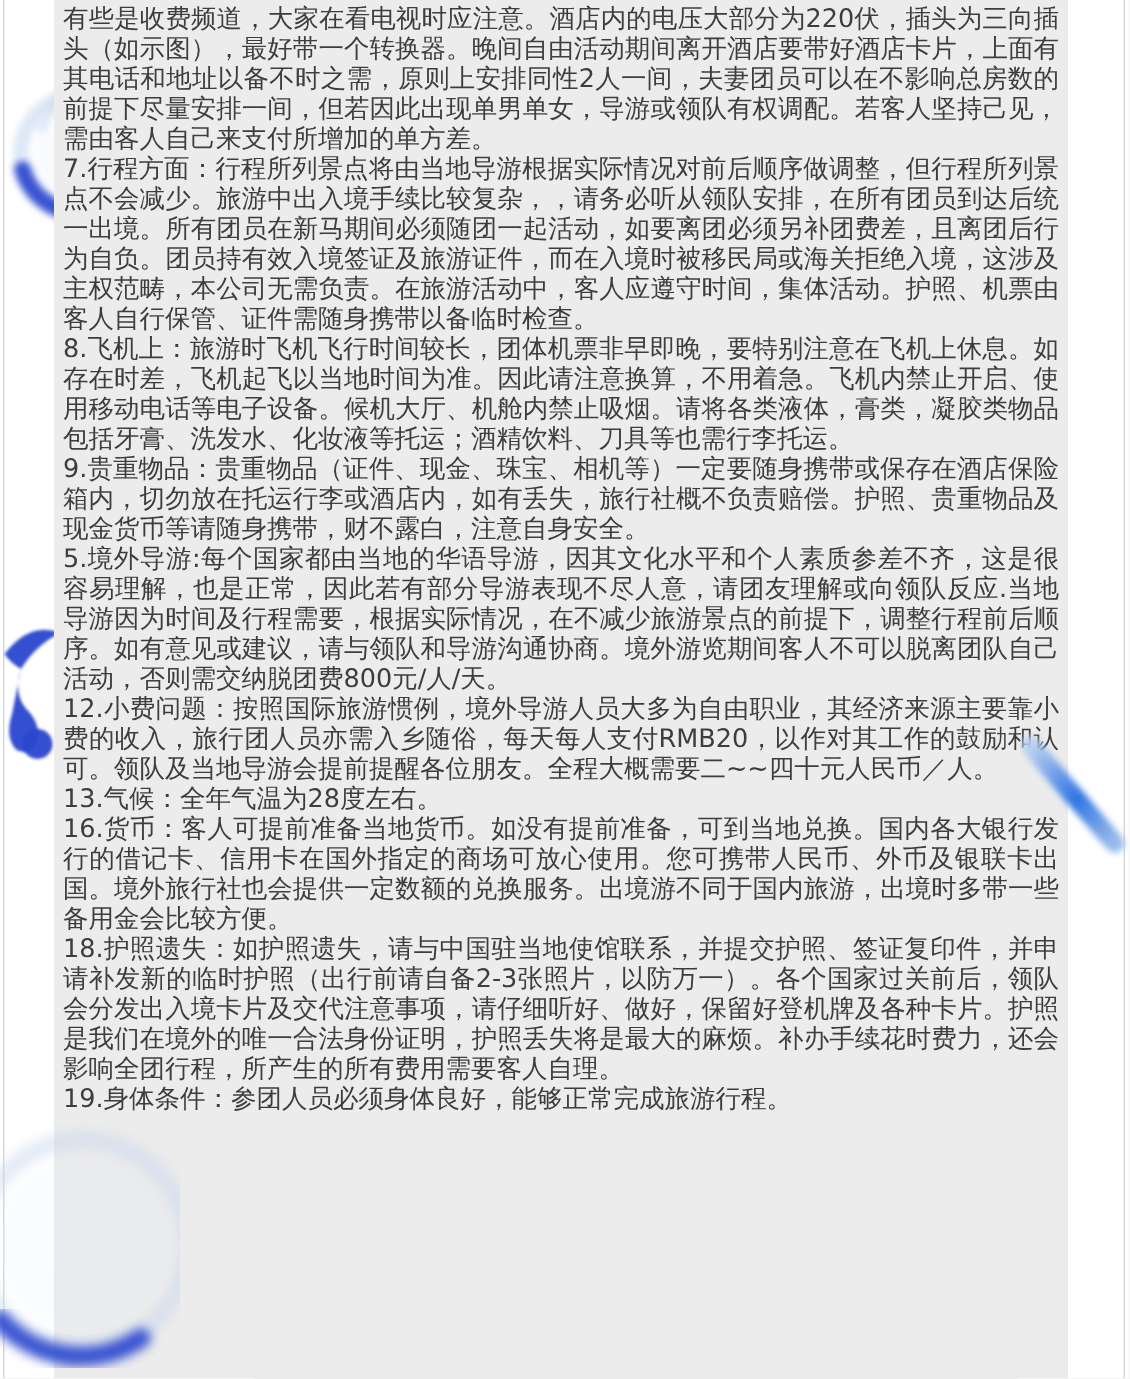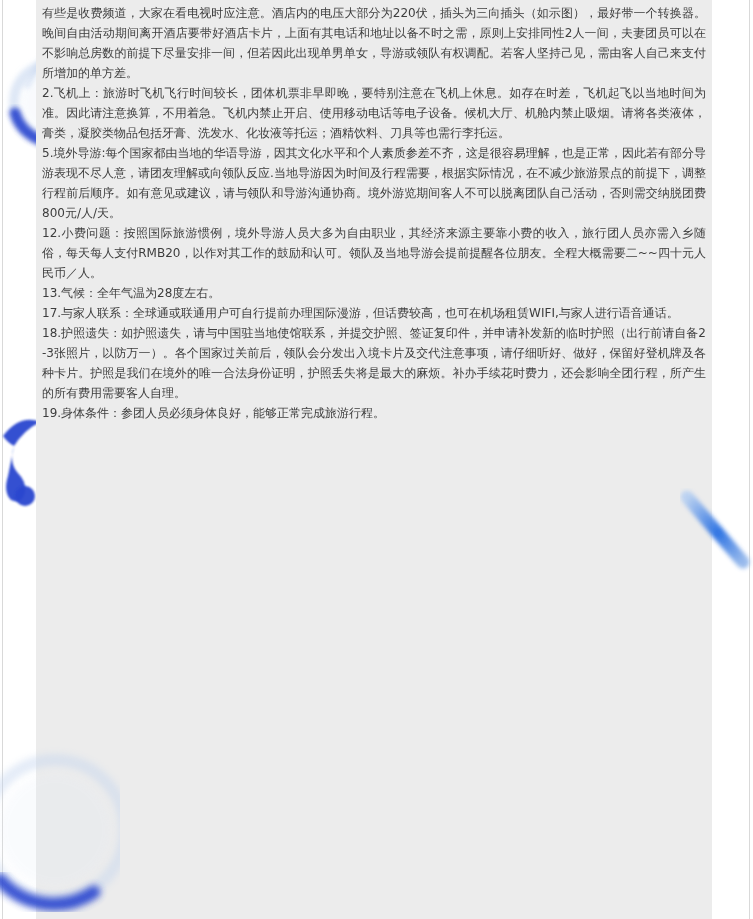--- a/index.html
+++ b/index.html
@@ -20,21 +20,21 @@
     position: absolute;
     left: 36px; top: 0;
     width: 676px; height: 919px;
     background: #ececec;
     box-sizing: border-box;
     padding: 3px 6px 0 6px;
     z-index: 2;
   }
   .content p {
     margin: 0;
-    font-size: 12px;
+    font-size: 17px;
     line-height: 20px;
     color: #3d3d3d;
     text-align: justify;
     word-break: break-all;
   }
   .deco { position: absolute; z-index: 1; pointer-events: none; }
   .deco.top-left    { left: 0;    top: 40px;  }
   .deco.mid-left    { left: 0;    top: 410px; }
   .deco.right-brush { left: 680px; top: 488px; z-index: 3; }
   .deco.bottom-left { left: 0;    top: 712px; z-index: 3; }
@@ -90,23 +90,25 @@
         <feGaussianBlur stdDeviation="3.5"></feGaussianBlur>
       </filter>
     </defs>
     <circle cx="55" cy="118" r="70" fill="none" stroke-width="12" opacity="0.45" filter="url(#soft4)" stroke="#c3d4ee"></circle>
     <circle cx="55" cy="118" r="56" opacity="0.16" filter="url(#soft4)" fill="#dfe9f7"></circle>
     <path d="M0 168 A 72 72 0 0 0 94 180" fill="none" stroke-width="13" stroke-linecap="round" opacity="0.92" filter="url(#soft4)" stroke="#2a46cf"></path>
   </svg>
 
   <div class="content">
     <p>有些是收费频道，大家在看电视时应注意。酒店内的电压大部分为220伏，插头为三向插头（如示图），最好带一个转换器。晚间自由活动期间离开酒店要带好酒店卡片，上面有其电话和地址以备不时之需，原则上安排同性2人一间，夫妻团员可以在不影响总房数的前提下尽量安排一间，但若因此出现单男单女，导游或领队有权调配。若客人坚持己见，需由客人自己来支付所增加的单方差。</p>
-    <p>2.飞机上：旅游时飞机飞行时间较长，团体机票非早即晚，要特别注意在飞机上休息。如存在时差，飞机起飞以当地时间为准。因此请注意换算，不用着急。飞机内禁止开启、使用移动电话等电子设备。候机大厅、机舱内禁止吸烟。请将各类液体，膏类，凝胶类物品包括牙膏、洗发水、化妆液等托运；酒精饮料、刀具等也需行李托运。</p>
+    <p>7.行程方面：行程所列景点将由当地导游根据实际情况对前后顺序做调整，但行程所列景点不会减少。旅游中出入境手续比较复杂，，请务必听从领队安排，在所有团员到达后统一出境。所有团员在新马期间必须随团一起活动，如要离团必须另补团费差，且离团后行为自负。团员持有效入境签证及旅游证件，而在入境时被移民局或海关拒绝入境，这涉及主权范畴，本公司无需负责。在旅游活动中，客人应遵守时间，集体活动。护照、机票由客人自行保管、证件需随身携带以备临时检查。</p>
+    <p>8.飞机上：旅游时飞机飞行时间较长，团体机票非早即晚，要特别注意在飞机上休息。如存在时差，飞机起飞以当地时间为准。因此请注意换算，不用着急。飞机内禁止开启、使用移动电话等电子设备。候机大厅、机舱内禁止吸烟。请将各类液体，膏类，凝胶类物品包括牙膏、洗发水、化妆液等托运；酒精饮料、刀具等也需行李托运。</p>
+    <p>9.贵重物品：贵重物品（证件、现金、珠宝、相机等）一定要随身携带或保存在酒店保险箱内，切勿放在托运行李或酒店内，如有丢失，旅行社概不负责赔偿。护照、贵重物品及现金货币等请随身携带，财不露白，注意自身安全。</p>
     <p>5.境外导游:每个国家都由当地的华语导游，因其文化水平和个人素质参差不齐，这是很容易理解，也是正常，因此若有部分导游表现不尽人意，请团友理解或向领队反应.当地导游因为时间及行程需要，根据实际情况，在不减少旅游景点的前提下，调整行程前后顺序。如有意见或建议，请与领队和导游沟通协商。境外游览期间客人不可以脱离团队自己活动，否则需交纳脱团费800元/人/天。</p>
     <p>12.小费问题：按照国际旅游惯例，境外导游人员大多为自由职业，其经济来源主要靠小费的收入，旅行团人员亦需入乡随俗，每天每人支付RMB20，以作对其工作的鼓励和认可。领队及当地导游会提前提醒各位朋友。全程大概需要二~~四十元人民币／人。</p>
     <p>13.气候：全年气温为28度左右。</p>
-    <p>17.与家人联系：全球通或联通用户可自行提前办理国际漫游，但话费较高，也可在机场租赁WIFI,与家人进行语音通话。</p>
+    <p>16.货币：客人可提前准备当地货币。如没有提前准备，可到当地兑换。国内各大银行发行的借记卡、信用卡在国外指定的商场可放心使用。您可携带人民币、外币及银联卡出国。境外旅行社也会提供一定数额的兑换服务。出境游不同于国内旅游，出境时多带一些备用金会比较方便。</p>
     <p>18.护照遗失：如护照遗失，请与中国驻当地使馆联系，并提交护照、签证复印件，并申请补发新的临时护照（出行前请自备2-3张照片，以防万一）。各个国家过关前后，领队会分发出入境卡片及交代注意事项，请仔细听好、做好，保留好登机牌及各种卡片。护照是我们在境外的唯一合法身份证明，护照丢失将是最大的麻烦。补办手续花时费力，还会影响全团行程，所产生的所有费用需要客人自理。</p>
     <p>19.身体条件：参团人员必须身体良好，能够正常完成旅游行程。</p>
 
   </div>
 
 </div>
 
 </body></html>

